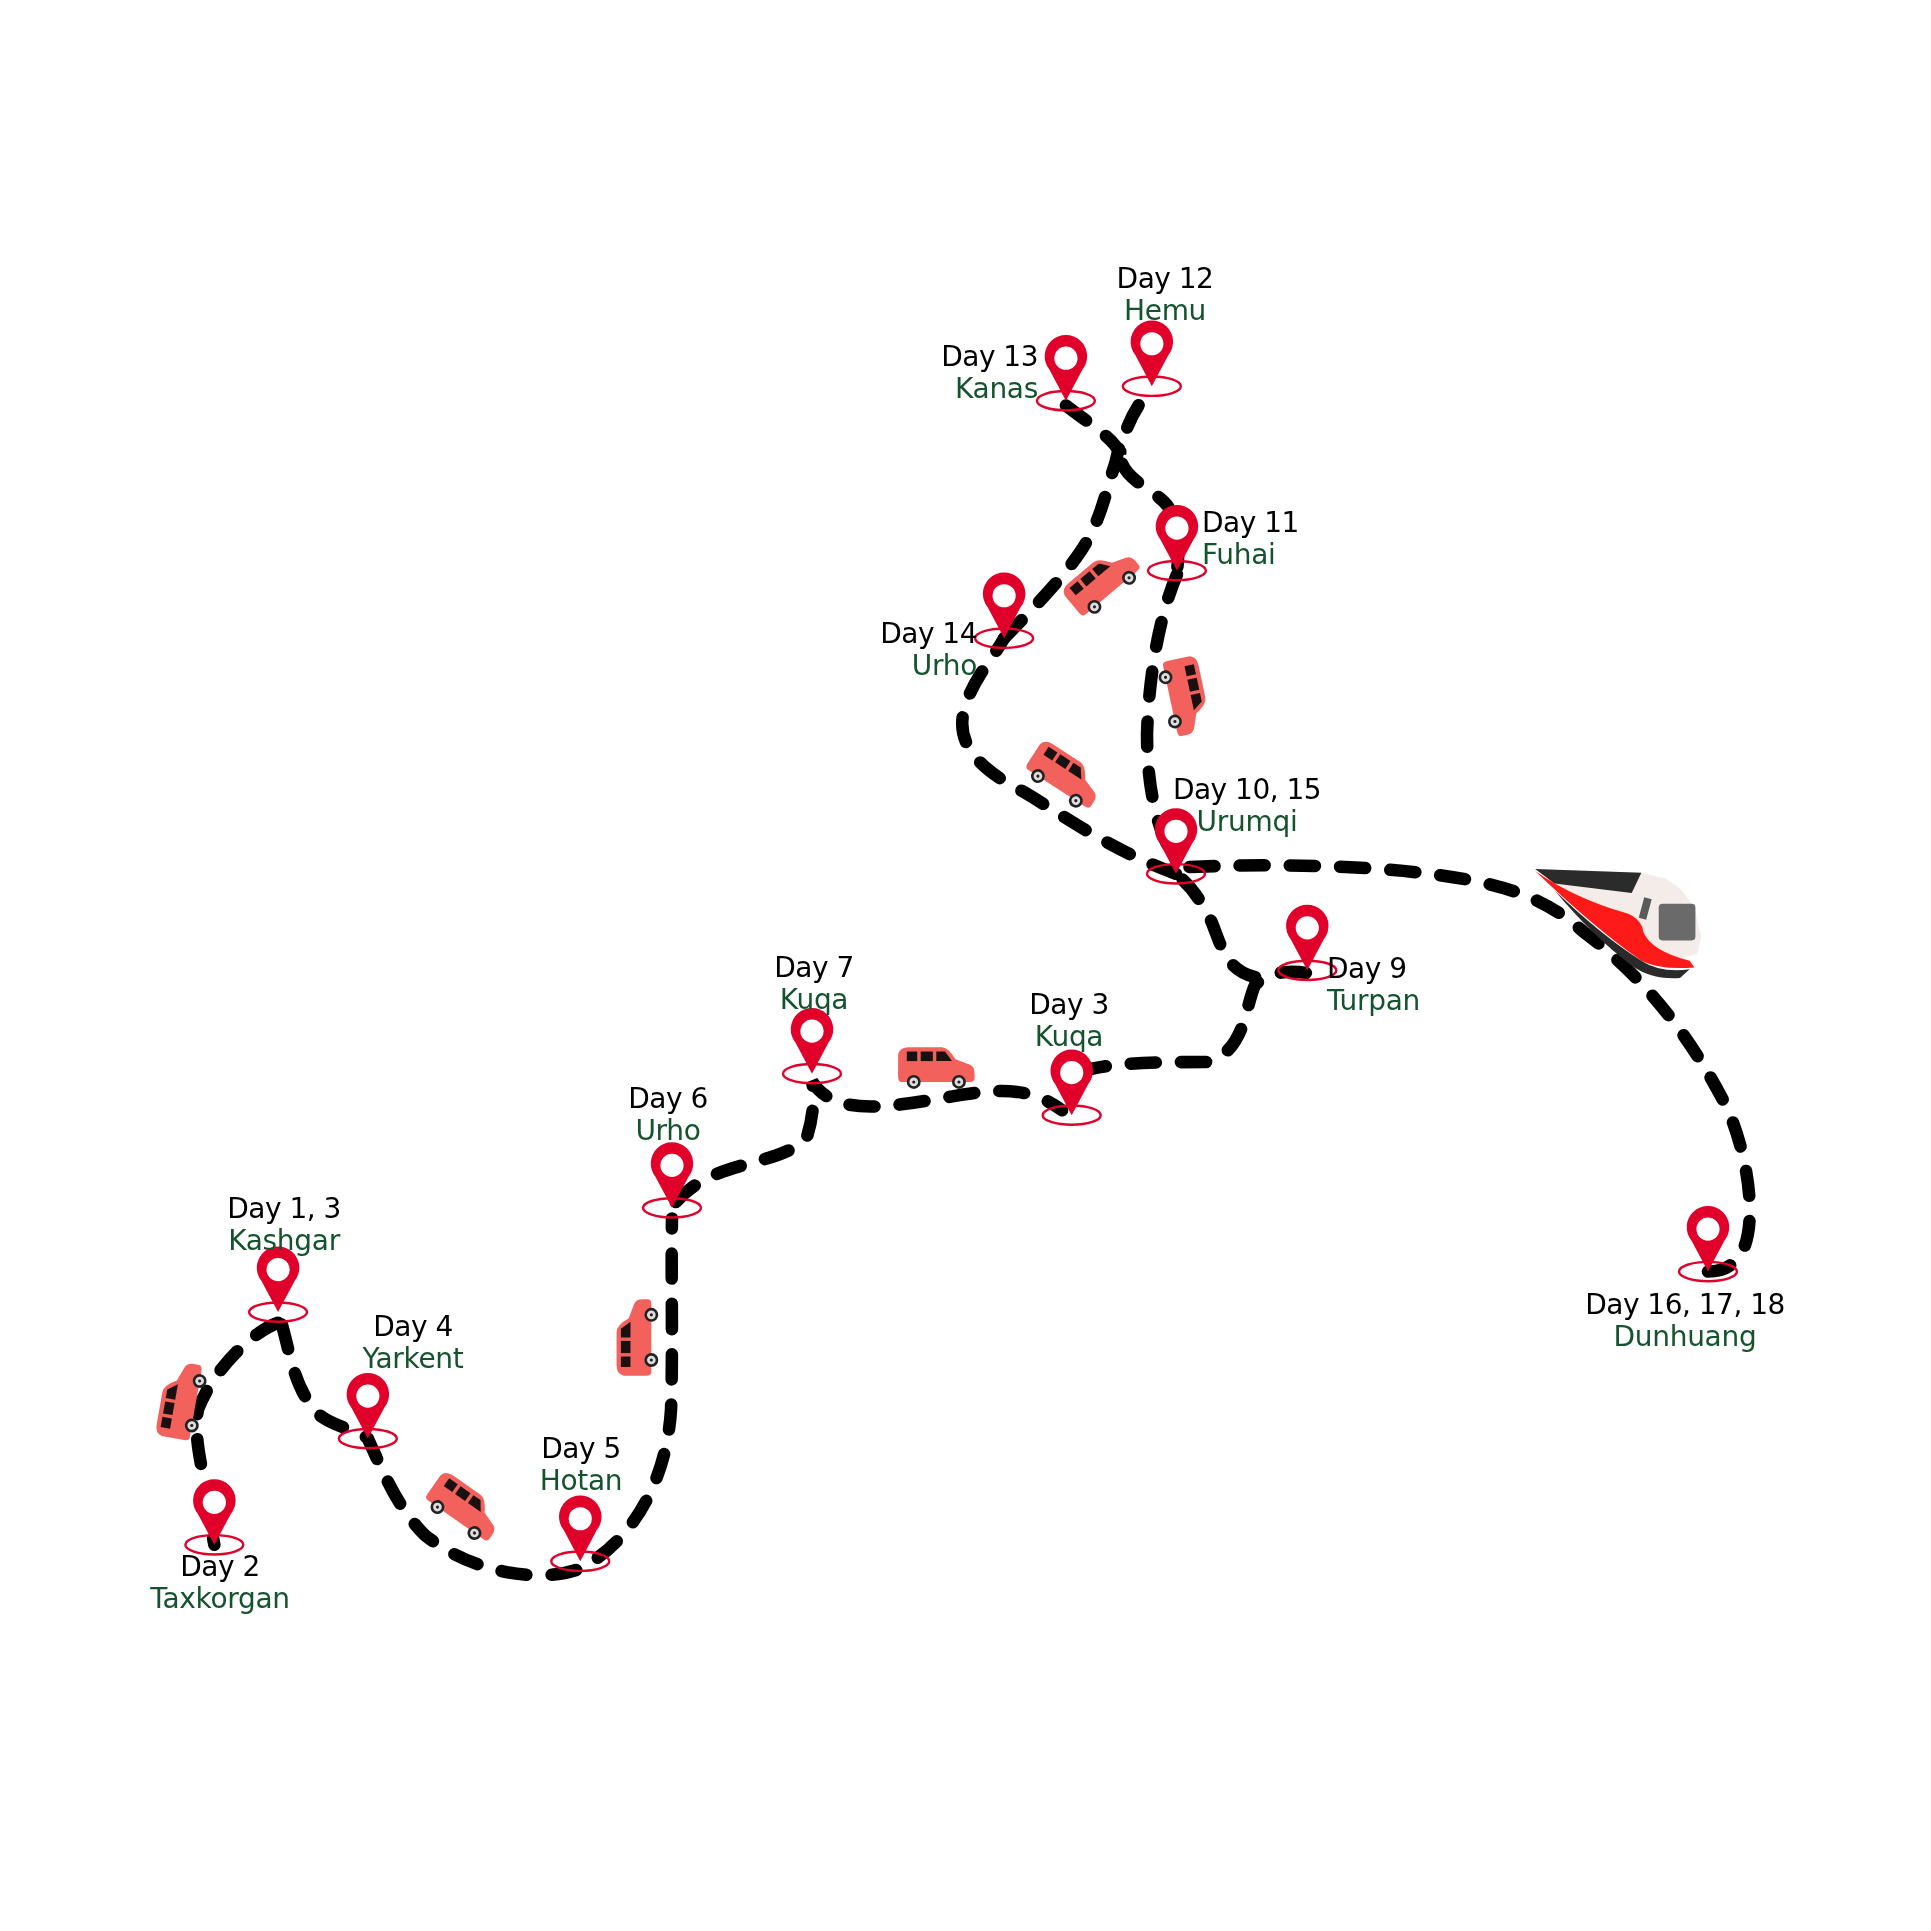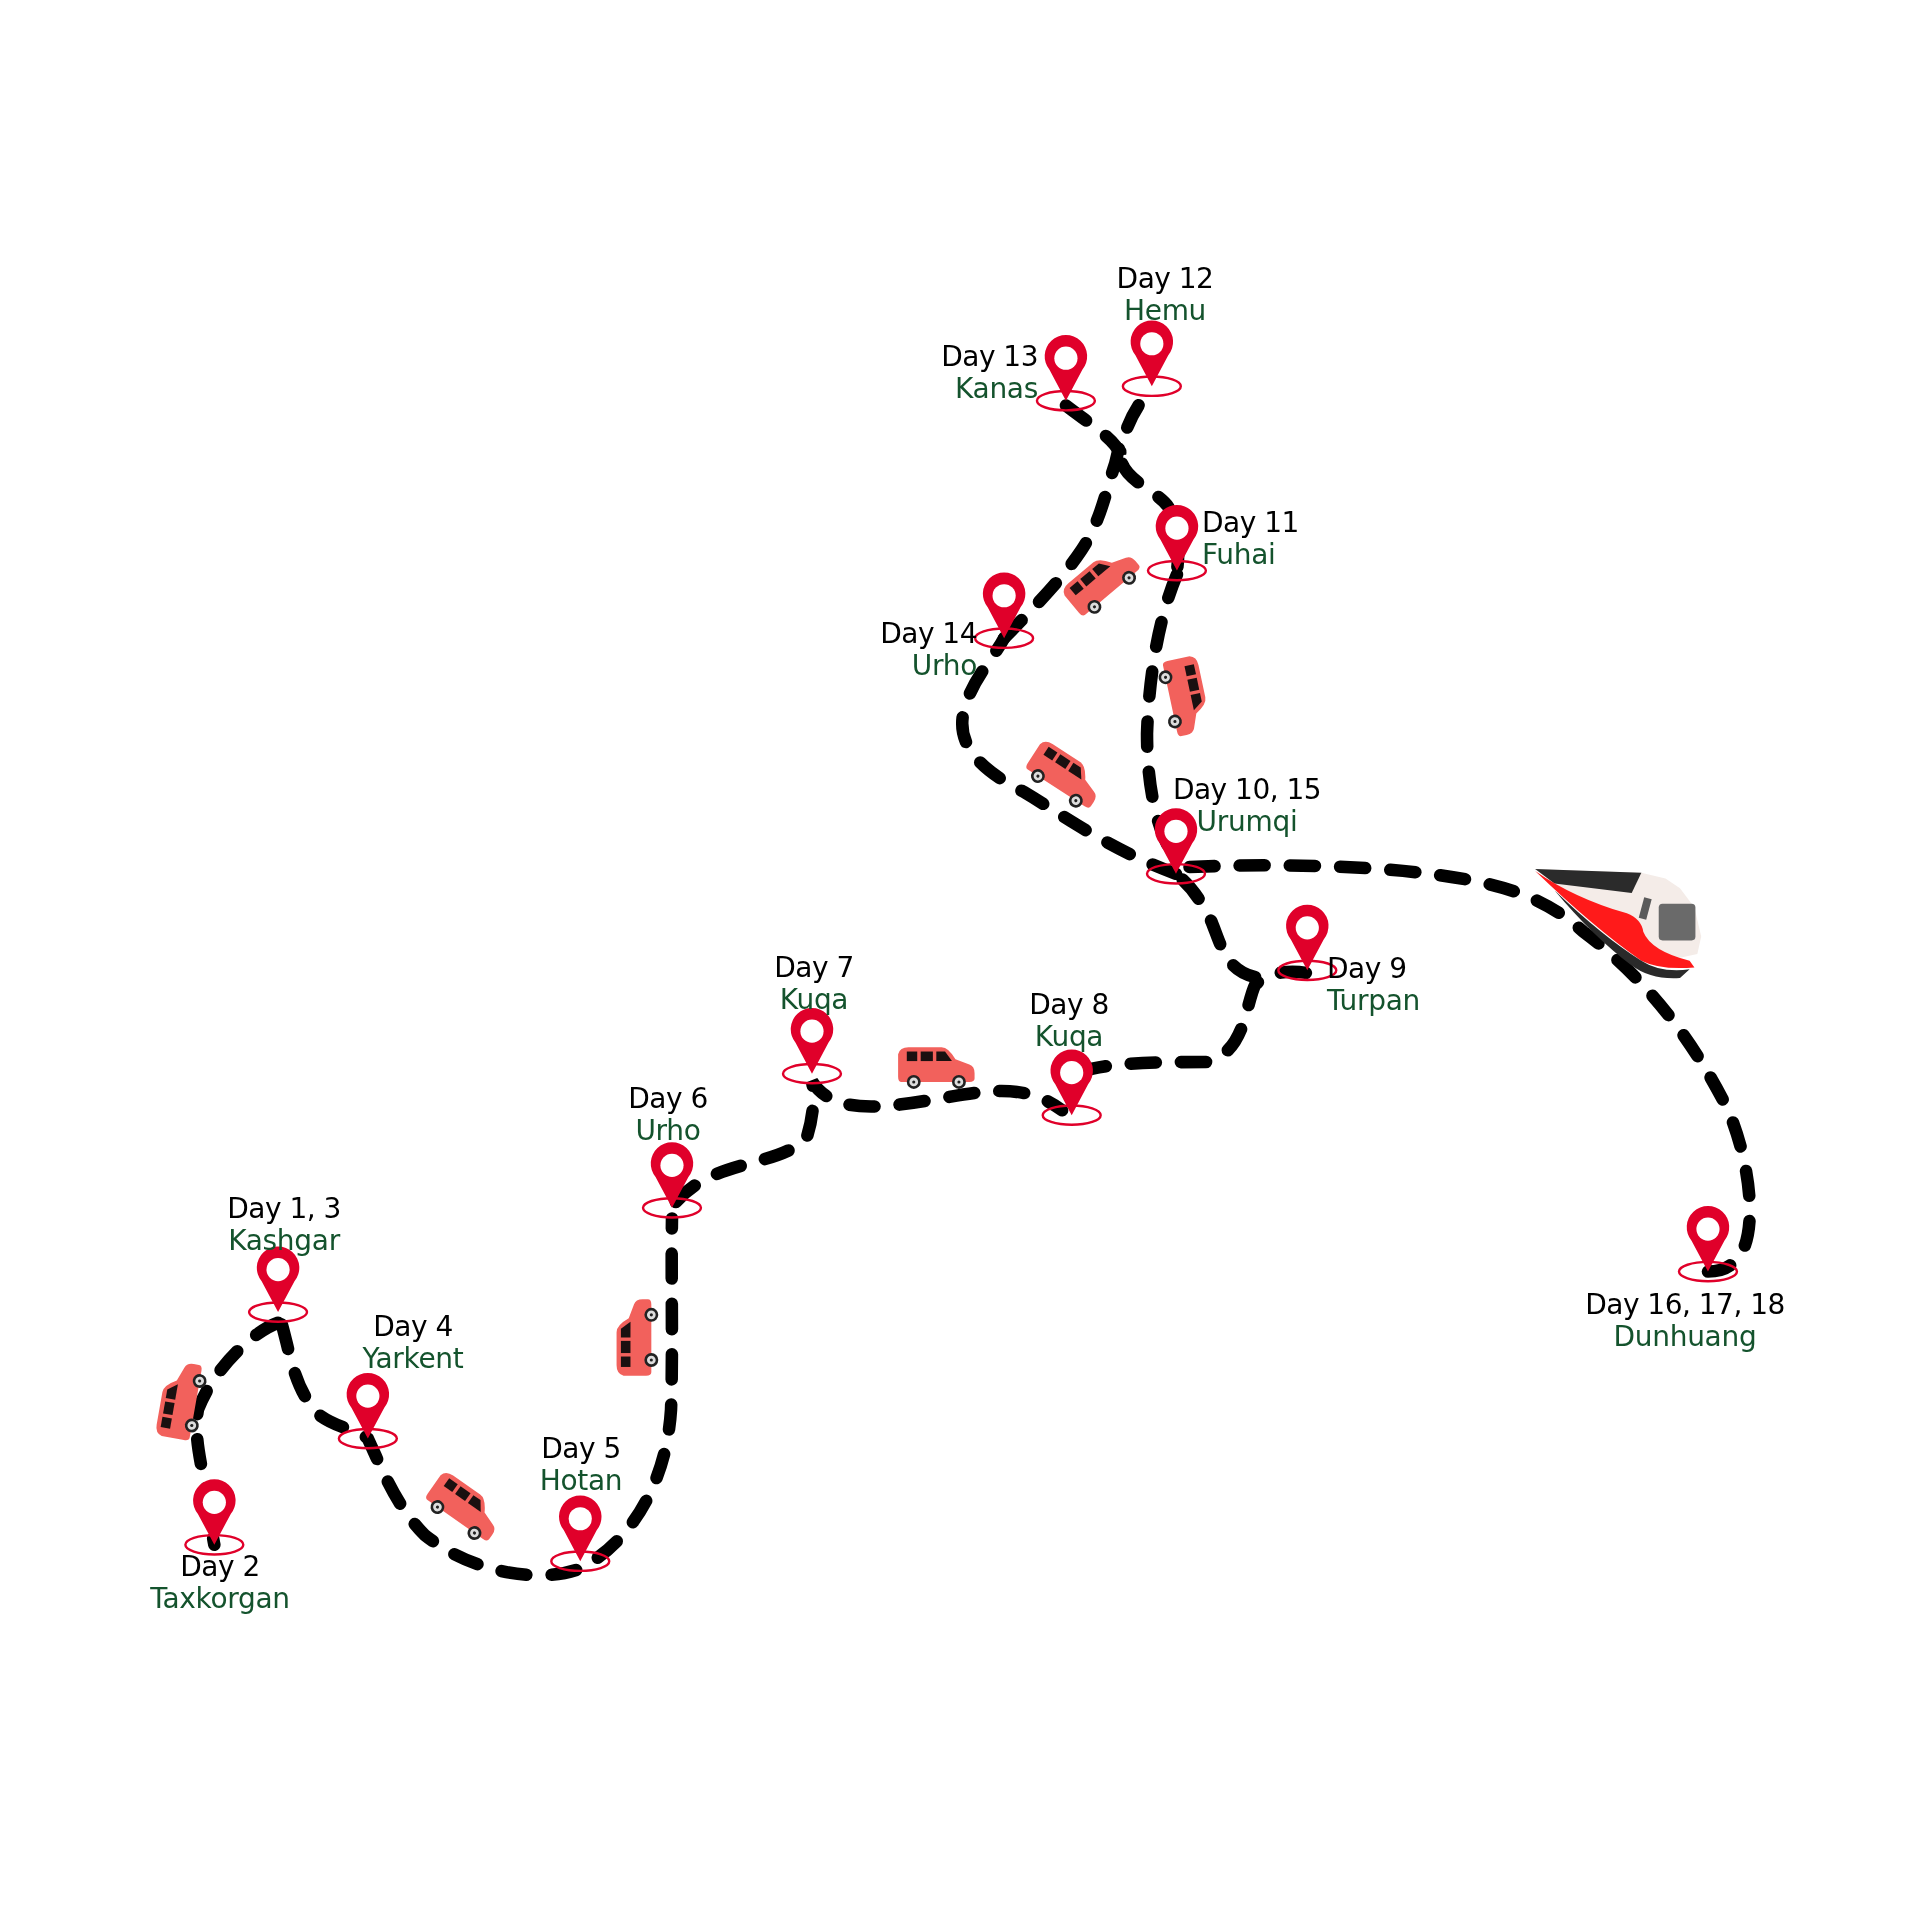--- a/index.html
+++ b/index.html
@@ -143,21 +143,21 @@
 </div>
 <div class="label" style="left:668px; top:1083px;">
   <span class="day">Day 6</span>
   <span class="city">Urho</span>
 </div>
 <div class="label" style="left:814px; top:952px;">
   <span class="day">Day 7</span>
   <span class="city">Kuqa</span>
 </div>
 <div class="label" style="left:1069px; top:989px;">
-  <span class="day">Day 8</span>
+  <span class="day">Day 3</span>
   <span class="city">Kuqa</span>
 </div>
 <div class="label left" style="left:1327px; top:917px;margin-top:36px;">
   <span class="day">Day 9</span>
   <span class="city">Turpan</span>
 </div>
 <div class="label" style="left:1247px; top:774px;">
   <span class="day">Day 10, 15</span>
   <span class="city">Urumqi</span>
 </div>

